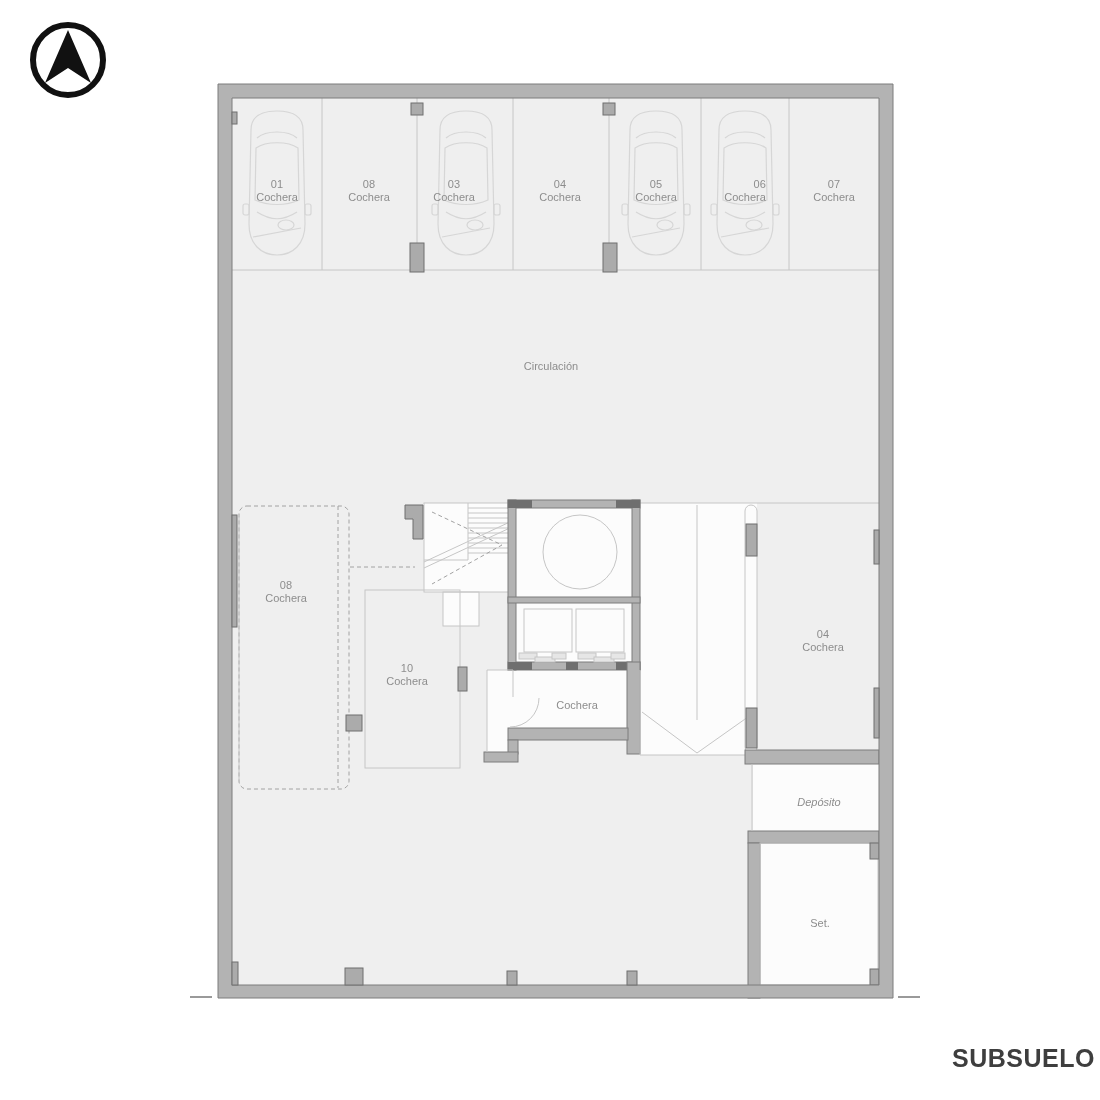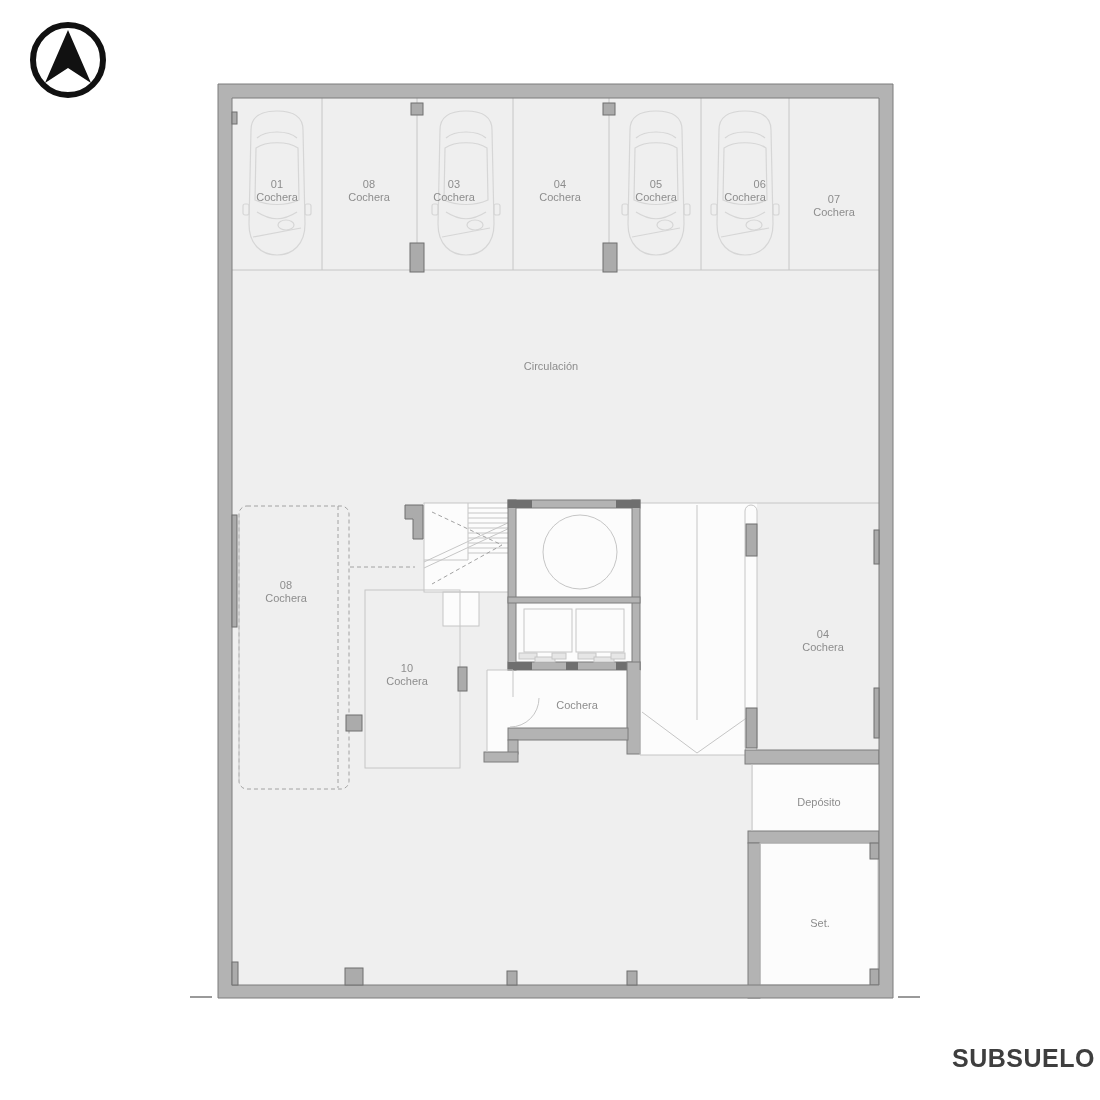--- a/index.html
+++ b/index.html
@@ -188,36 +188,36 @@
       <div>Cochera</div>
     </div>
   <div class="lbl" style="left:656px;top:183px;">
       <div>05</div>
       <div>Cochera</div>
     </div>
   <div class="lbl" style="left:745px;top:183px;text-align:right;">
       <div>06</div>
       <div>Cochera</div>
     </div>
-  <div class="lbl" style="left:834px;top:198px;">
+  <div class="lbl" style="left:834px;top:183px;">
       <div>07</div>
       <div>Cochera</div>
     </div>
   <div class="lbl" style="left:286px;top:584px;">
       <div>08</div>
       <div>Cochera</div>
     </div>
   <div class="lbl" style="left:823px;top:633px;">
       <div>04</div>
       <div>Cochera</div>
     </div>
   <div class="lbl" style="left:407px;top:667px;">
       <div>10</div>
       <div>Cochera</div>
     </div>
 
   <div class="lbl" style="left:551px;top:358px;">Circulación</div>
   <div class="lbl" style="left:577px;top:697px;">Cochera</div>
-  <div class="lbl" style="left:819px;top:794px;">Depósito</div>
+  <div class="lbl" style="left:819px;top:794px;font-style:italic;">Depósito</div>
   <div class="lbl" style="left:820px;top:915px;">Set.</div>
 
   <div class="title">SUBSUELO</div>
 </div>
 
 </body></html>

